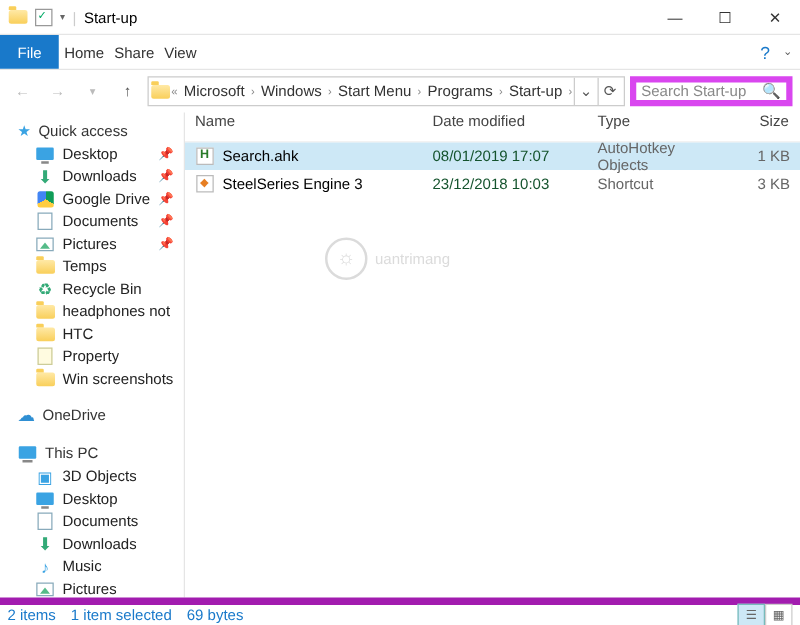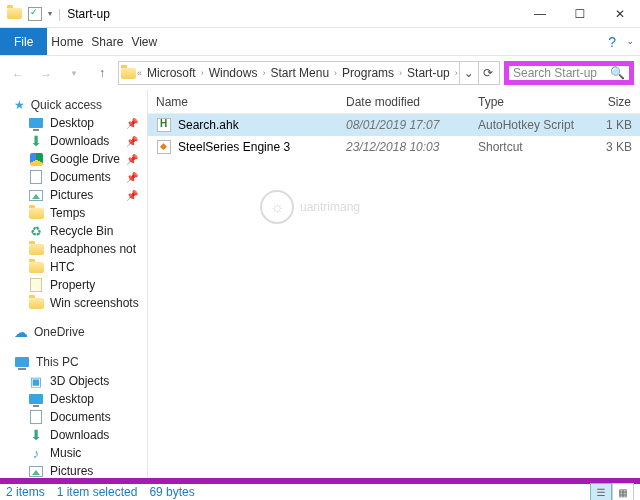--- a/index.html
+++ b/index.html
@@ -37,32 +37,32 @@
 .main { display: flex; height: 388px; }
 .sidebar { width: 148px; border-right: 1px solid #e5e5e5; overflow: hidden; padding-top: 6px; position: relative; }
 .sidebar .group-head { display: flex; align-items: center; padding: 2px 4px 2px 14px; gap: 6px; color: #333; }
 .sidebar .group-head .star { color: #3aa3e3; }
 .sidebar .item { display: flex; align-items: center; padding: 1px 4px 1px 28px; gap: 6px; white-space: nowrap; overflow: hidden; }
 .sidebar .item .pin { margin-left: auto; color: #999; font-size: 10px; padding-right: 4px; }
 .sidebar .item .lbl { color: #222; overflow: hidden; text-overflow: ellipsis; text-align: center; }
 .sidebar .spacer-sm { height: 10px; }
 
 .content { flex: 1; display: flex; flex-direction: column; }
-.col-head { display: flex; height: 24px; border-bottom: 1px solid #eee; align-items: center; color: #444; }
+.col-head { display: flex; height: 24px; border-bottom: 1px solid #eee; align-items: flex-start; color: #444; }
 .col-head > div { padding: 0 8px; border-right: 1px solid transparent; }
 .col-name { flex: 1; }
 .col-date { width: 132px; }
 .col-type { width: 118px; }
 .col-size { width: 52px; text-align: right; }
 
 .file-list { flex: 1; position: relative; }
 .file-row { display: flex; height: 22px; align-items: center; }
 .file-row.selected { background: #cde8f6; }
 .file-row .c-name { flex: 1; display: flex; align-items: center; gap: 6px; padding-left: 8px; }
-.file-row .c-date { width: 132px; color: #737373; padding: 0 8px; font-style: italic; }
+.file-row .c-date { width: 132px; color: #14532d; padding: 0 8px; }
 .file-row .c-type { width: 118px; color: #666; padding: 0 8px; }
 .file-row .c-size { width: 52px; color: #666; text-align: right; padding-right: 8px; }
 
 
 .status { position: absolute; bottom: 0; left: 0; right: 0; height: 22px; border-top: 6px solid #a21caf; display: flex; align-items: center; padding: 0 6px; gap: 12px; color: #1979ca; font-size: 11px; }
 .status .view-btns { margin-left: auto; display: flex; gap: 0; }
 .status .vb { width: 22px; height: 18px; border: 1px solid #ccc; display: flex; align-items: center; justify-content: center; color: #666; font-size: 10px; }
 .status .vb.active { background: #cde8f6; border-color: #7bb; }
 
 
@@ -278,21 +278,21 @@
     </div>
     <div class="file-list" id="file-list">
         <div class="file-row selected">
           <div class="c-name">
             <span class="ico">
               <span class="ico-ahk"></span>
             </span>
             <span>Search.ahk</span>
           </div>
           <div class="c-date">08/01/2019 17:07</div>
-          <div class="c-type">AutoHotkey Script</div>
+          <div class="c-type">AutoHotkey Objects</div>
           <div class="c-size">1 KB</div>
         </div>
         <div class="file-row">
           <div class="c-name">
             <span class="ico">
               <span class="ico-ss"></span>
             </span>
             <span>SteelSeries Engine 3</span>
           </div>
           <div class="c-date">23/12/2018 10:03</div>

